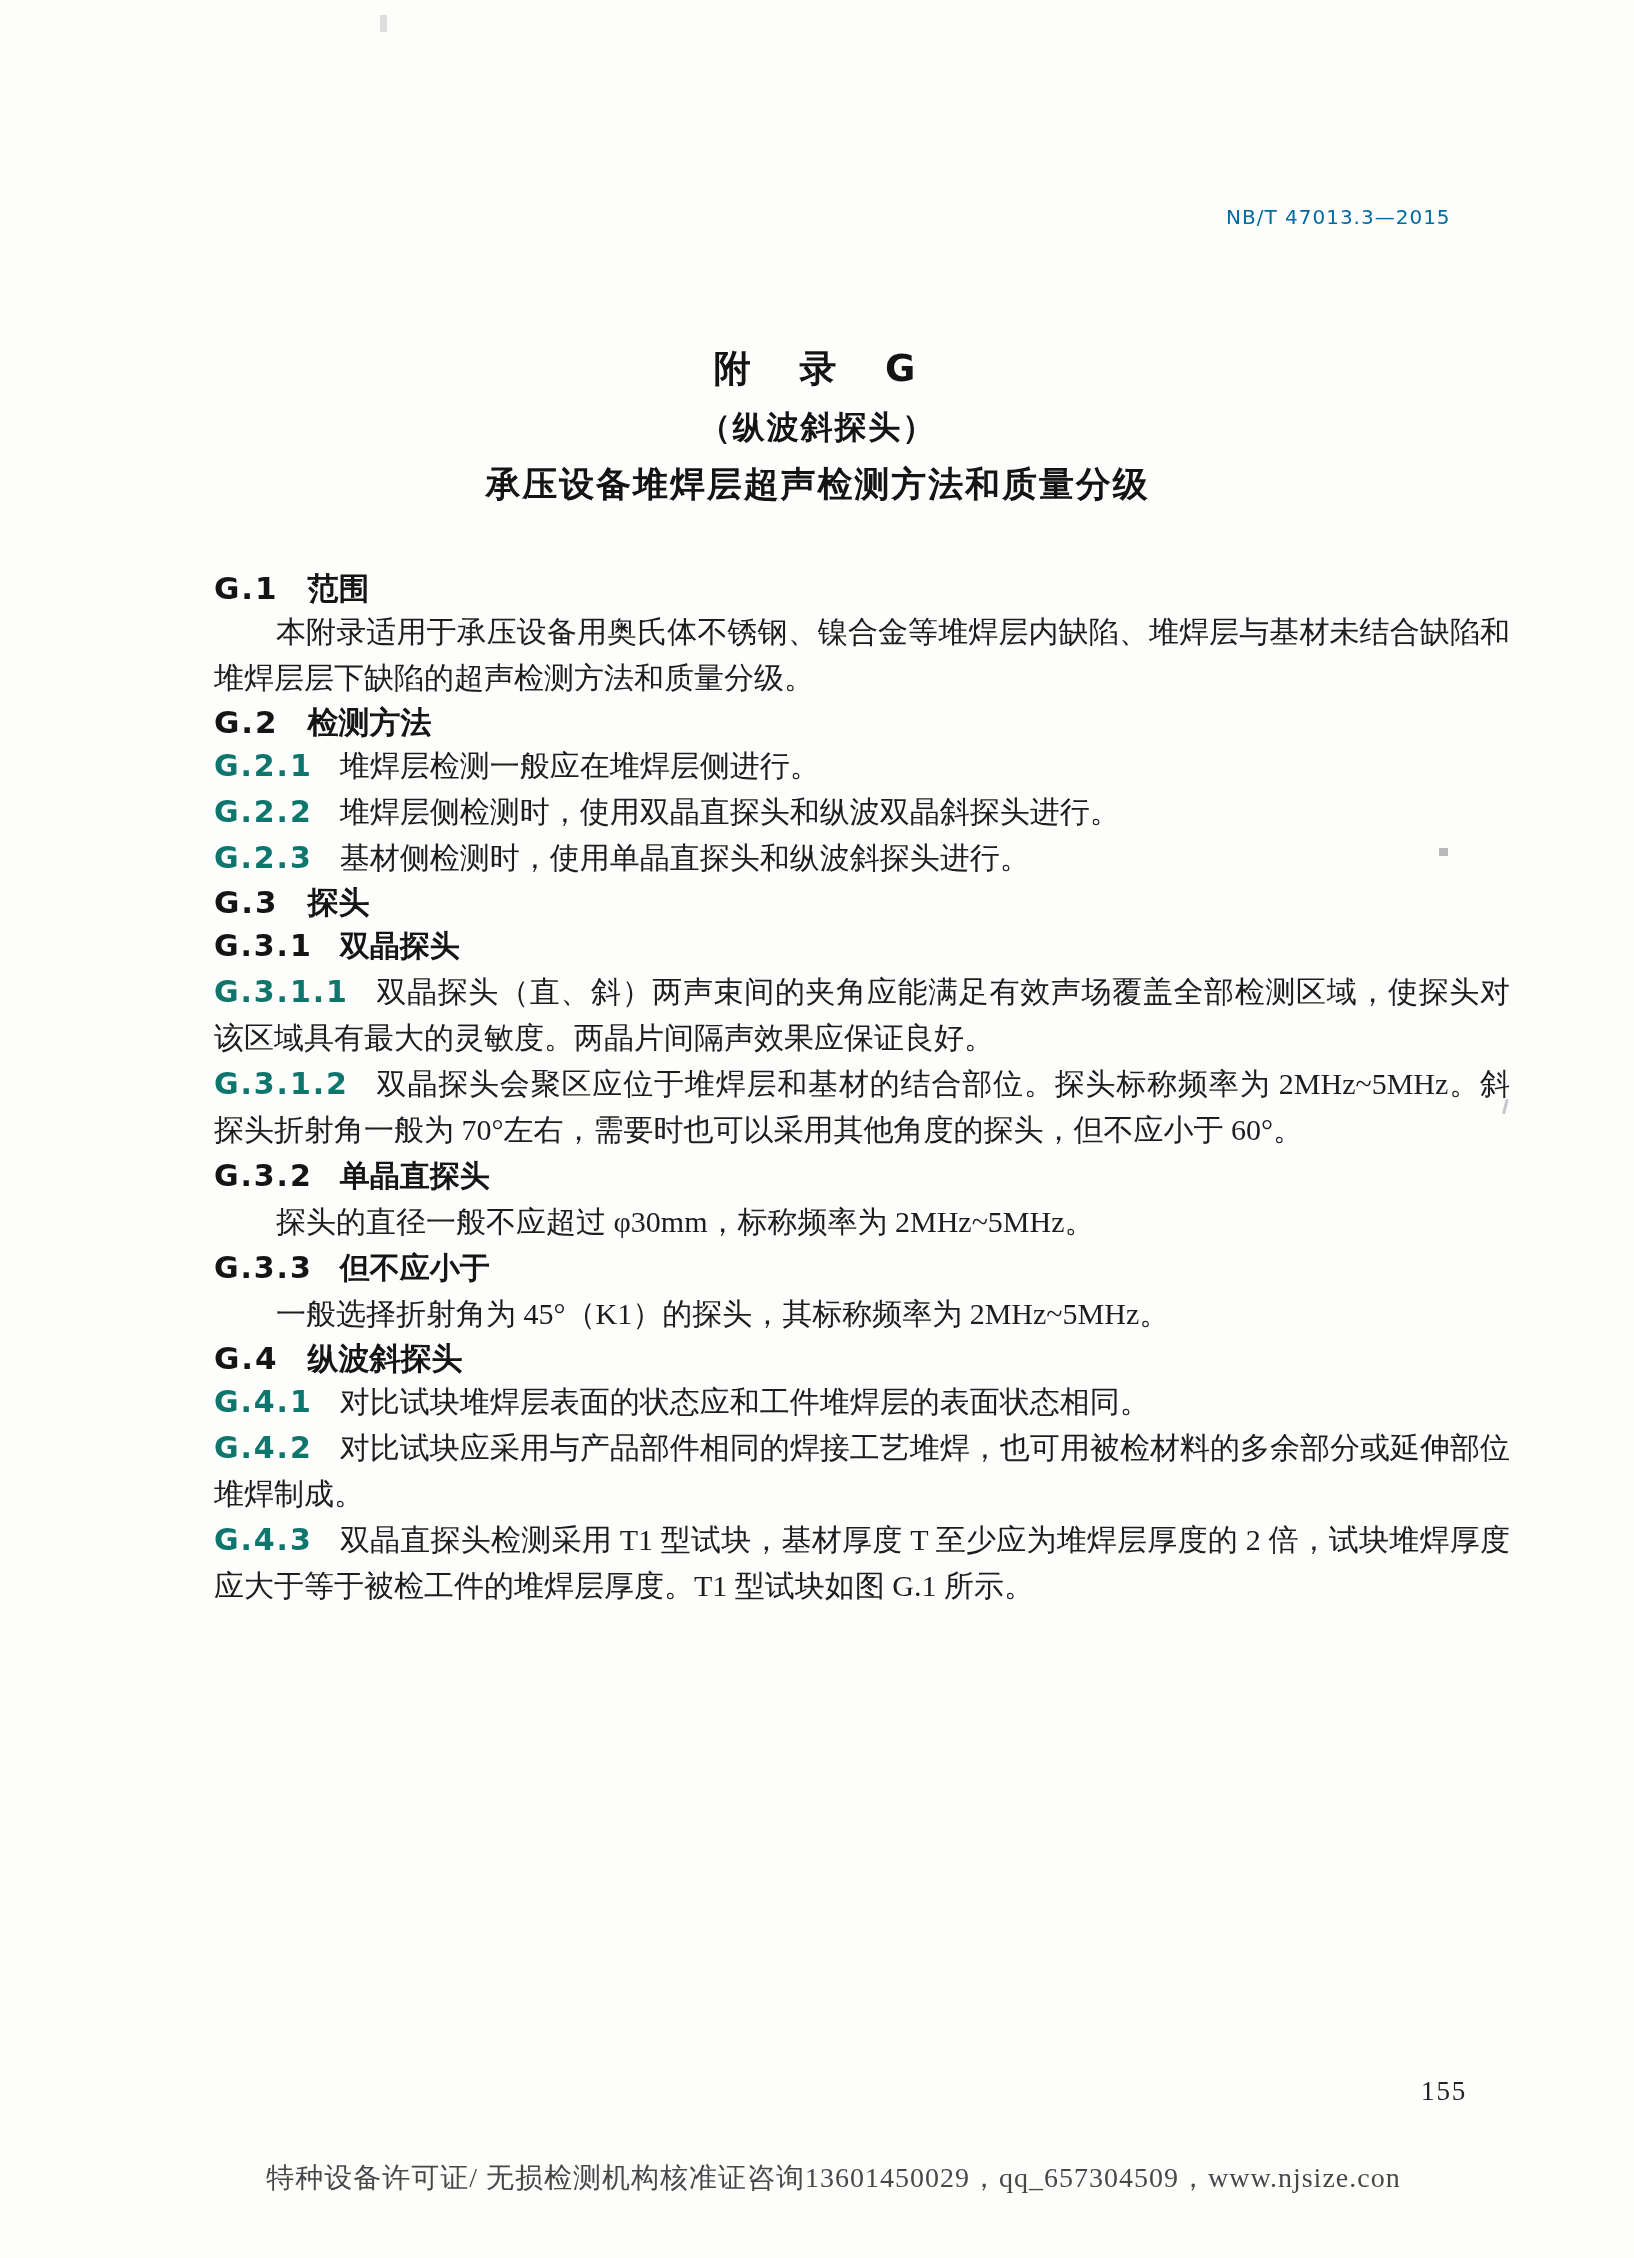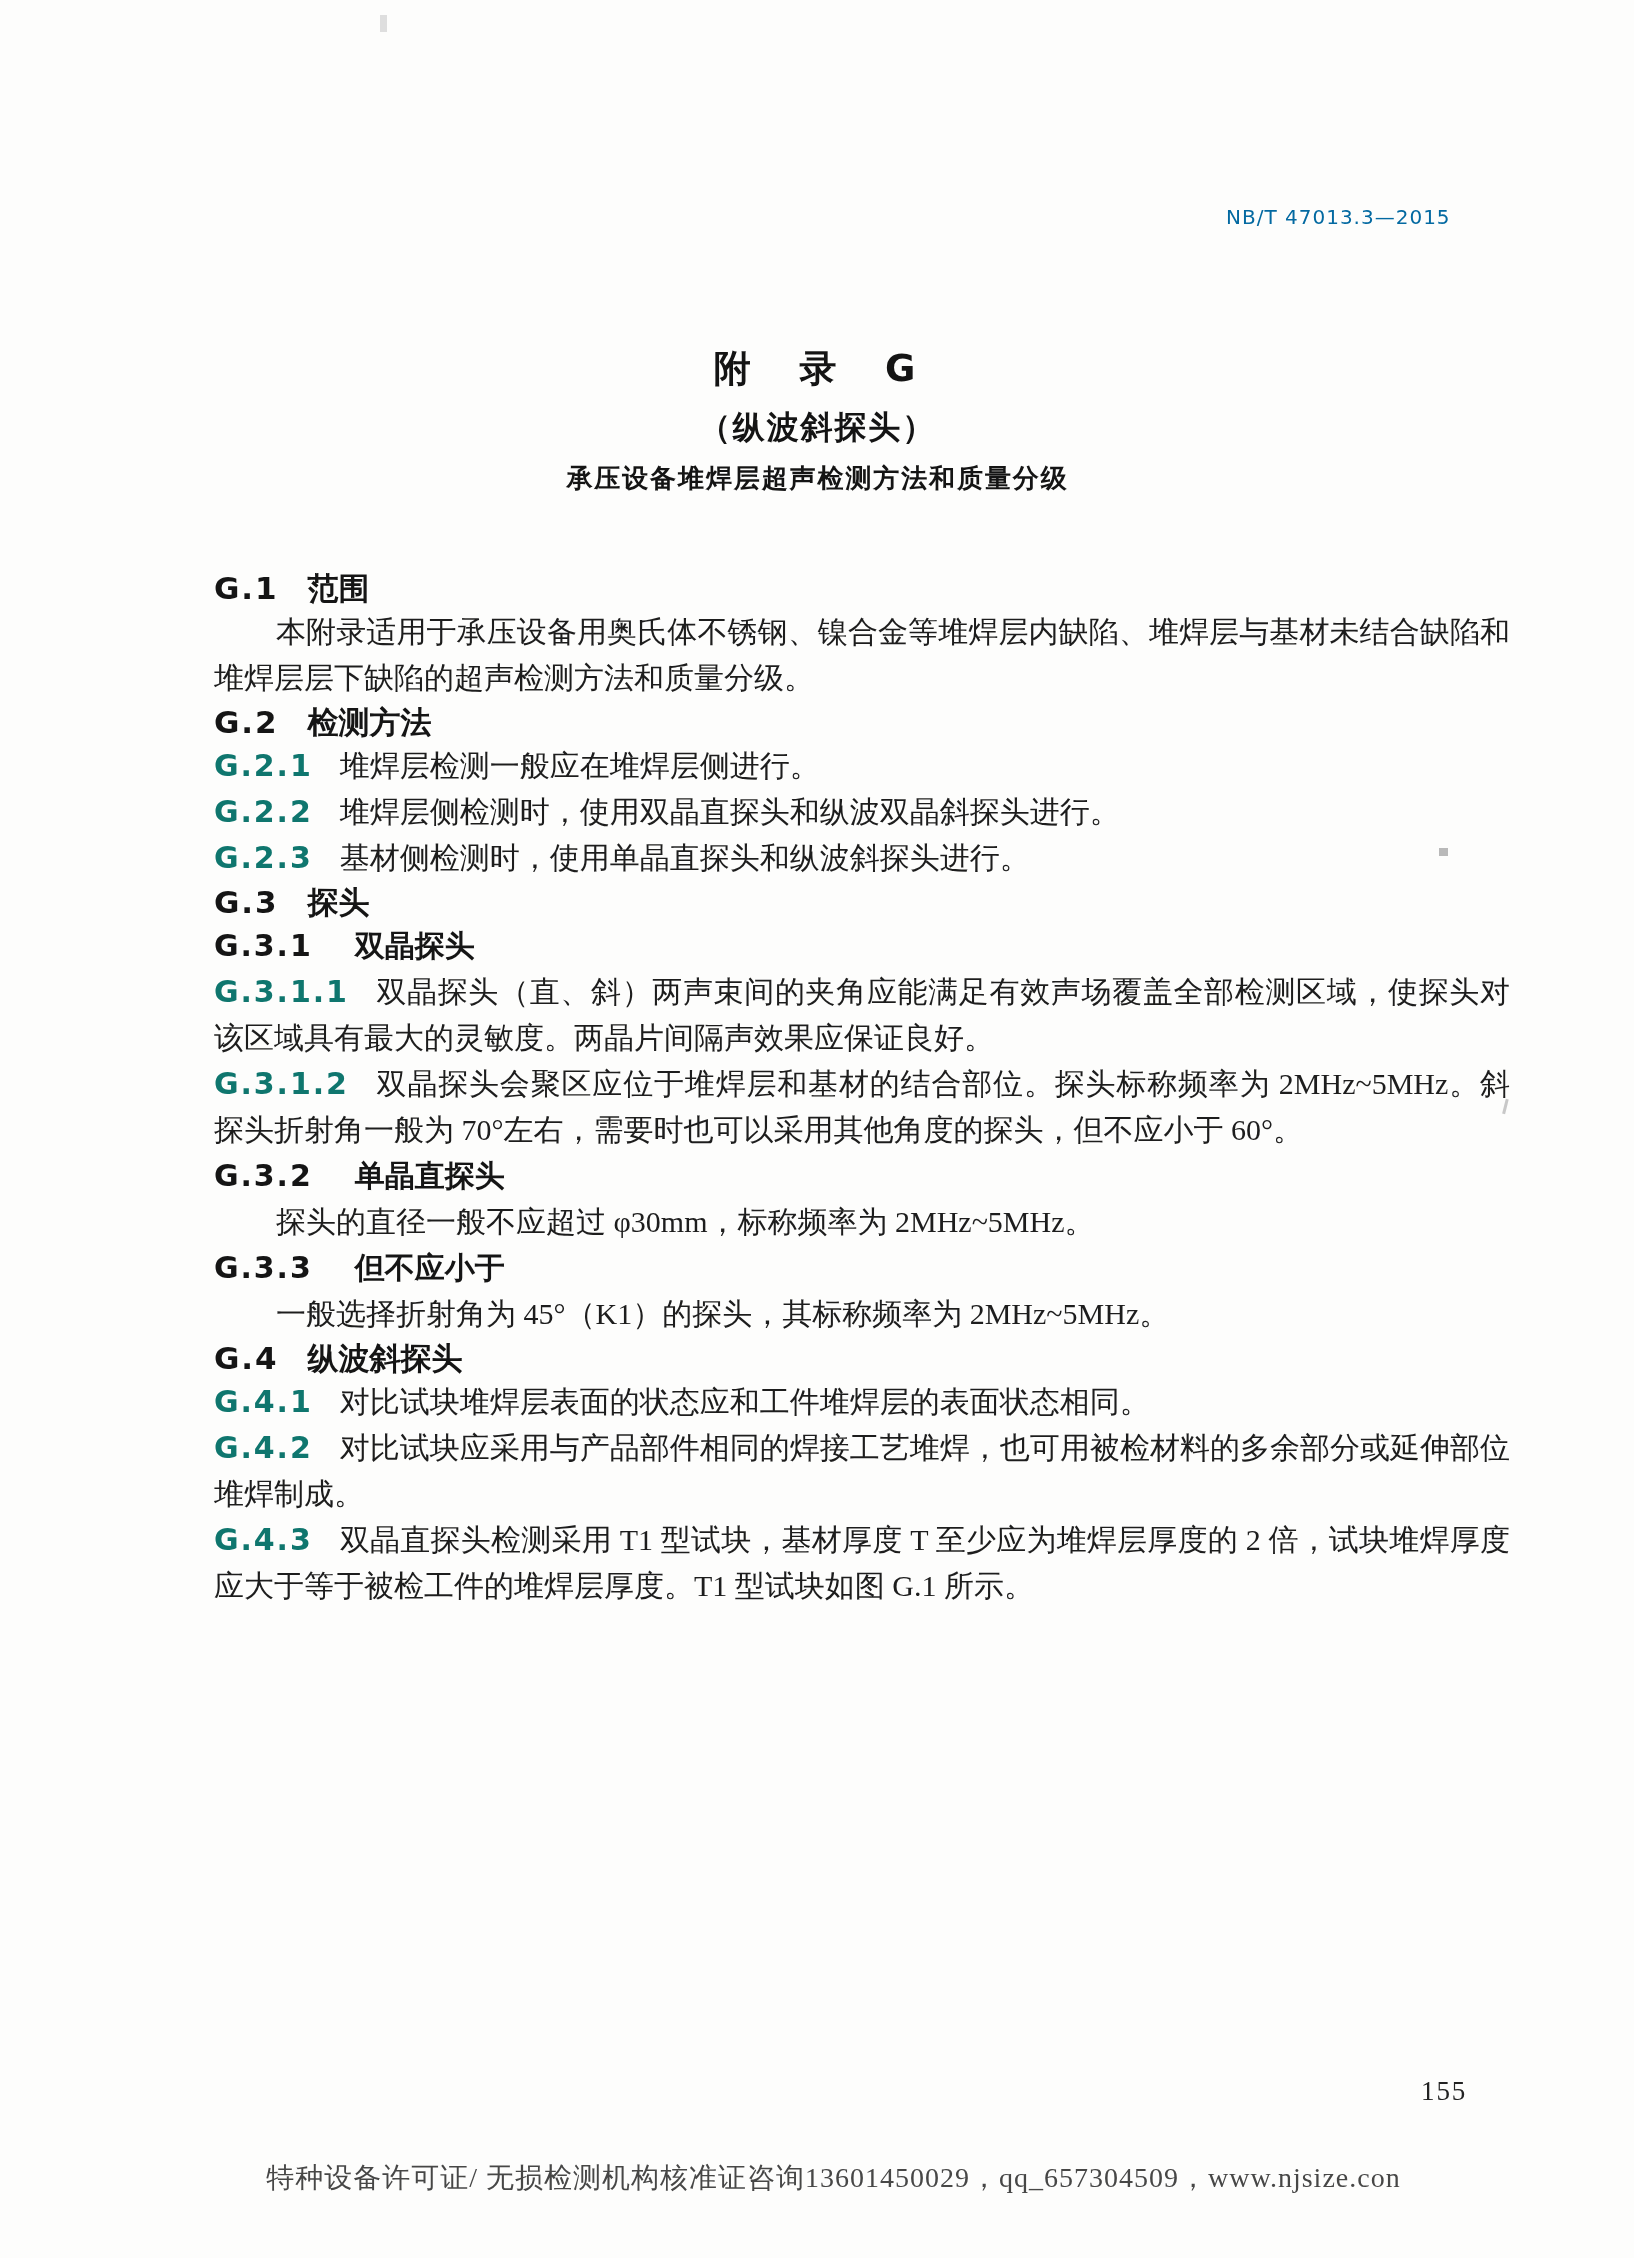--- a/index.html
+++ b/index.html
@@ -29,21 +29,21 @@
     top: 344px;
     left: 0;
     width: 100%;
     text-align: center;
     font-family: "DejaVu Sans", "Liberation Sans", sans-serif;
     font-weight: bold;
     color: #141414;
   }
   .title-appendix { font-size: 37px; letter-spacing: 5.8px; }
   .title-note     { font-size: 32px; margin-top: 11.6px; letter-spacing: 1.9px; }
-  .title-name     { font-size: 26px; margin-top: 11.6px; letter-spacing: 1.9px; }
+  .title-name     { font-size: 35px; margin-top: 11.6px; letter-spacing: 1.9px; }
   .content {
     position: absolute;
     top: 552px;
     left: 214px;
     width: 1296px;
     font-size: 30px;
     line-height: 46px;
     text-align: justify;
     color: #1d1d1d;
   }
@@ -61,21 +61,21 @@
   .sec-heading .num { margin-right: 29px; letter-spacing: 1.9px; }
   .sub-heading {
     font-family: "DejaVu Sans", "Liberation Sans", sans-serif;
     font-weight: bold;
     font-size: 30px;
     line-height: 46px;
     margin: 13.5px 0 5.8px 0;
     text-align: left;
     color: #151515;
   }
-  .sub-heading .num { margin-right: 42px; letter-spacing: 1.9px; }
+  .sub-heading .num { margin-right: 27px; letter-spacing: 1.9px; }
   .num-para { margin: 0; }
   .num-para .num {
     font-family: "DejaVu Sans", "Liberation Sans", sans-serif;
     font-weight: bold;
     letter-spacing: 1.9px;
     margin-right: 27px;
     color: #0f766e;
   }
   .plain-para.indent { text-indent: 62px; }
   .page-number {

